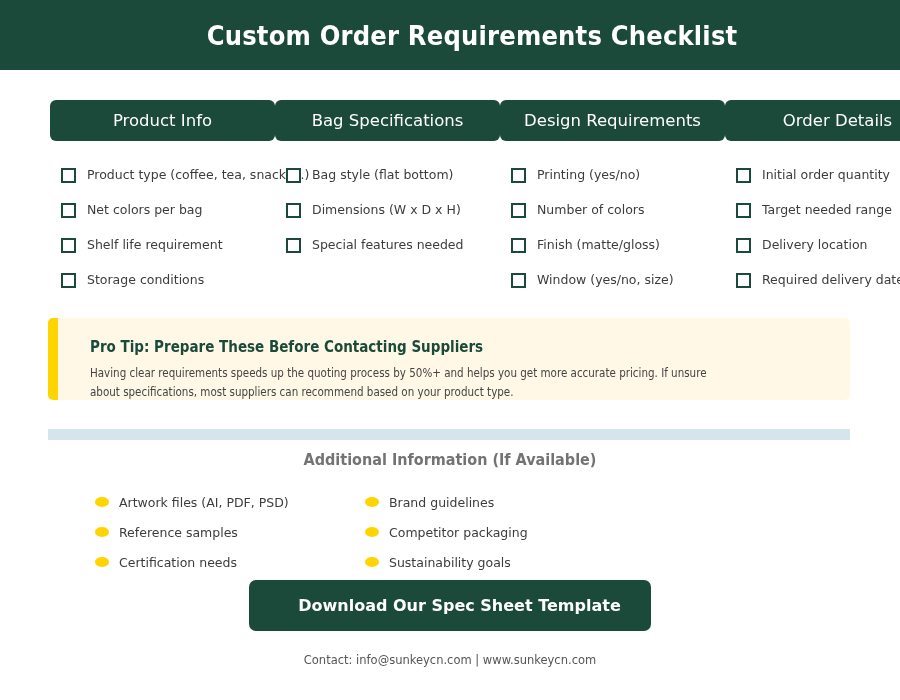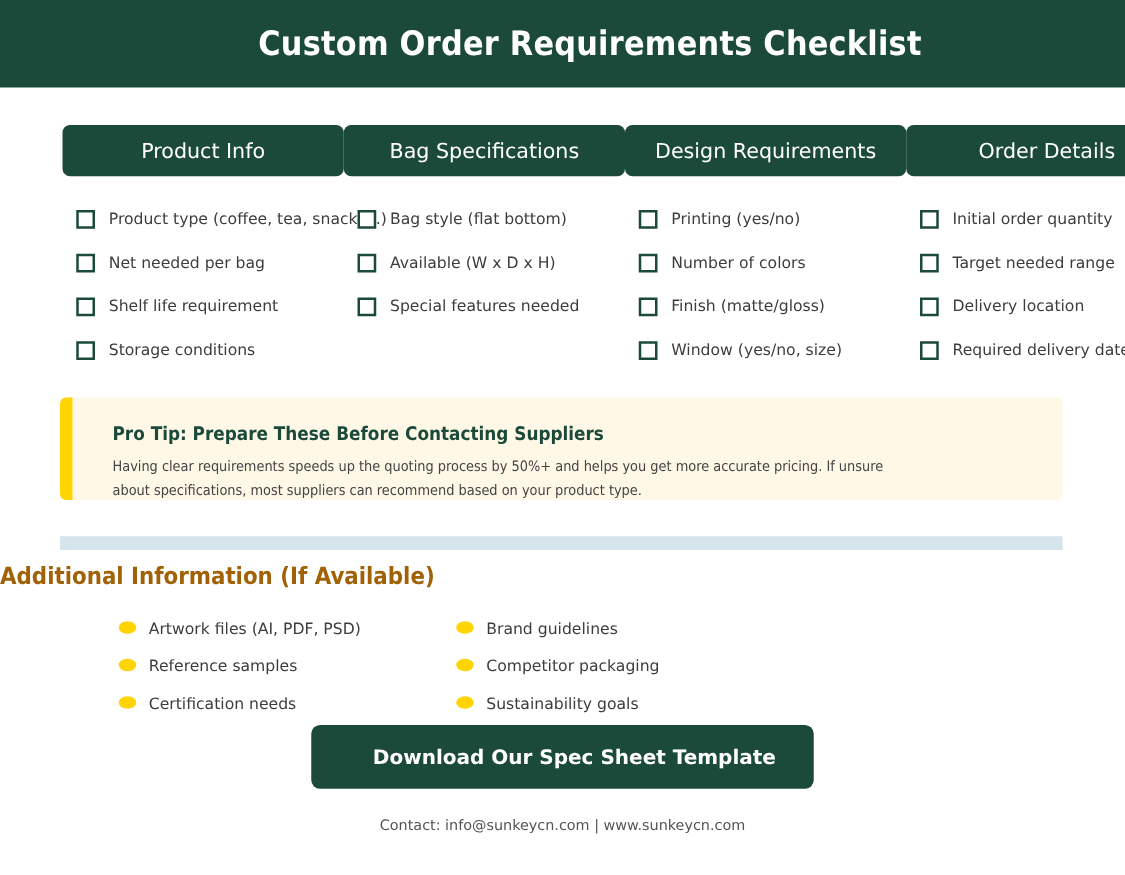--- a/index.html
+++ b/index.html
@@ -136,24 +136,24 @@
     top: 429px;
     width: 802px;
     height: 11px;
     background: #d6e4ec;
   }
   #additional-title {
     position: absolute;
     top: 450px;
     left: 0;
     width: 900px;
-    text-align: left;
-    font-size: 19px;
+    text-align: center;
+    font-size: 16px;
     font-weight: bold;
-    color: #a16207;
+    color: #737373;
     font-family: "DejaVu Sans Condensed", "DejaVu Sans", sans-serif;
   }
   #additional-grid {
     position: absolute;
     left: 95px;
     top: 487px;
     width: 760px;
     display: flex;
     flex-wrap: wrap;
   }
@@ -217,21 +217,21 @@
 
   <div class="checklist-column">
     <div class="column-header">Product Info</div>
     <div class="column-items">
       <div class="checklist-item">
         <span class="checkbox"></span>
         <span class="checklist-label">Product type (coffee, tea, snacks...)</span>
       </div>
       <div class="checklist-item">
         <span class="checkbox"></span>
-        <span class="checklist-label">Net needed per bag</span>
+        <span class="checklist-label">Net colors per bag</span>
       </div>
       <div class="checklist-item">
         <span class="checkbox"></span>
         <span class="checklist-label">Shelf life requirement</span>
       </div>
       <div class="checklist-item">
         <span class="checkbox"></span>
         <span class="checklist-label">Storage conditions</span>
       </div>
     </div>
@@ -239,21 +239,21 @@
 
   <div class="checklist-column">
     <div class="column-header">Bag Specifications</div>
     <div class="column-items">
       <div class="checklist-item">
         <span class="checkbox"></span>
         <span class="checklist-label">Bag style (flat bottom)</span>
       </div>
       <div class="checklist-item">
         <span class="checkbox"></span>
-        <span class="checklist-label">Available (W x D x H)</span>
+        <span class="checklist-label">Dimensions (W x D x H)</span>
       </div>
       <div class="checklist-item">
         <span class="checkbox"></span>
         <span class="checklist-label">Special features needed</span>
       </div>
     </div>
   </div>
 
   <div class="checklist-column">
     <div class="column-header">Design Requirements</div>

